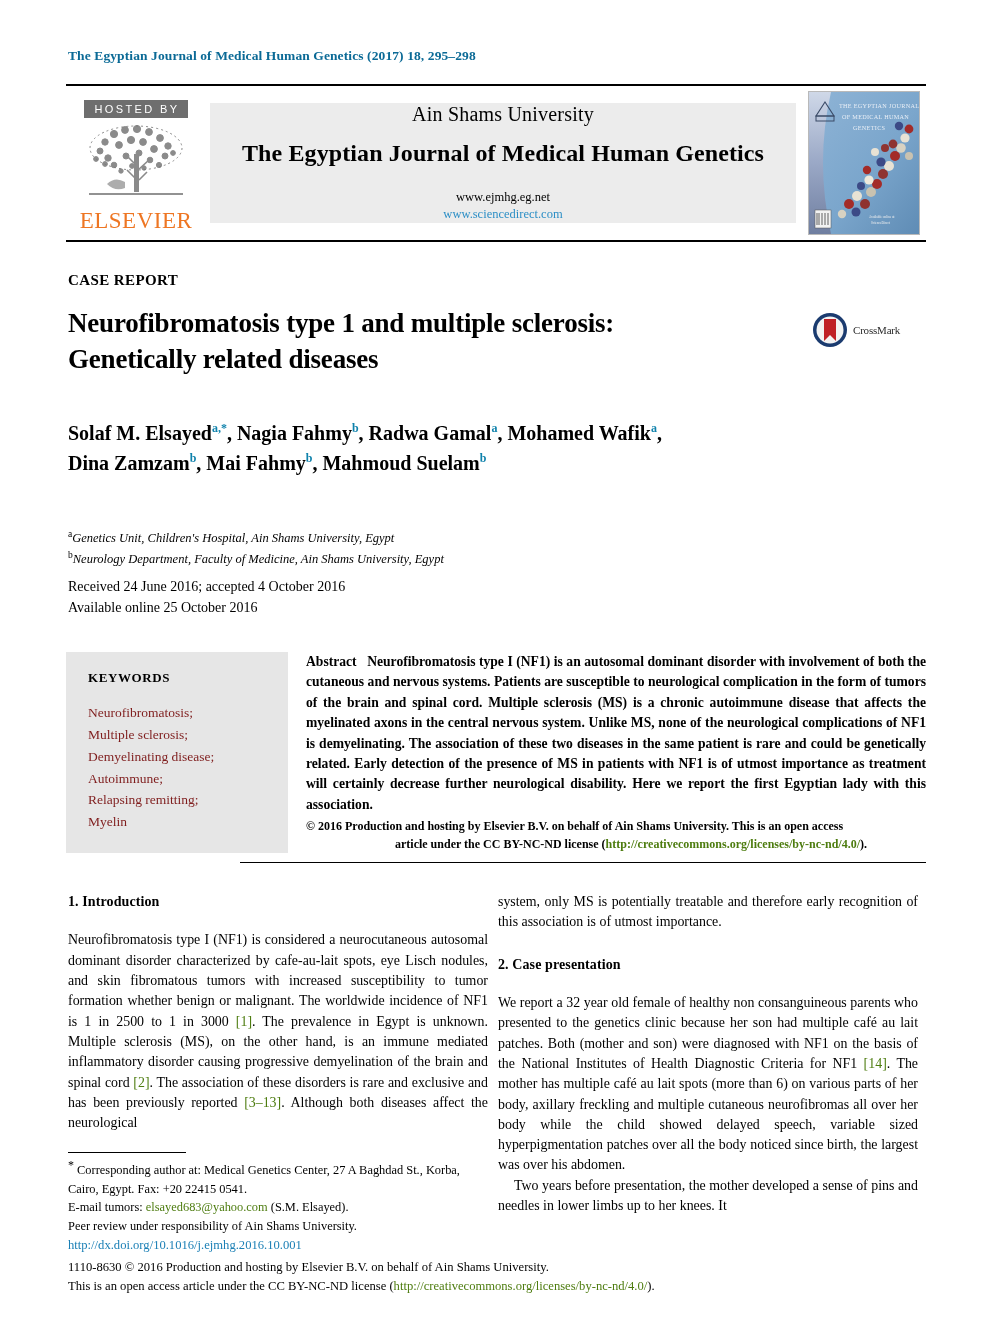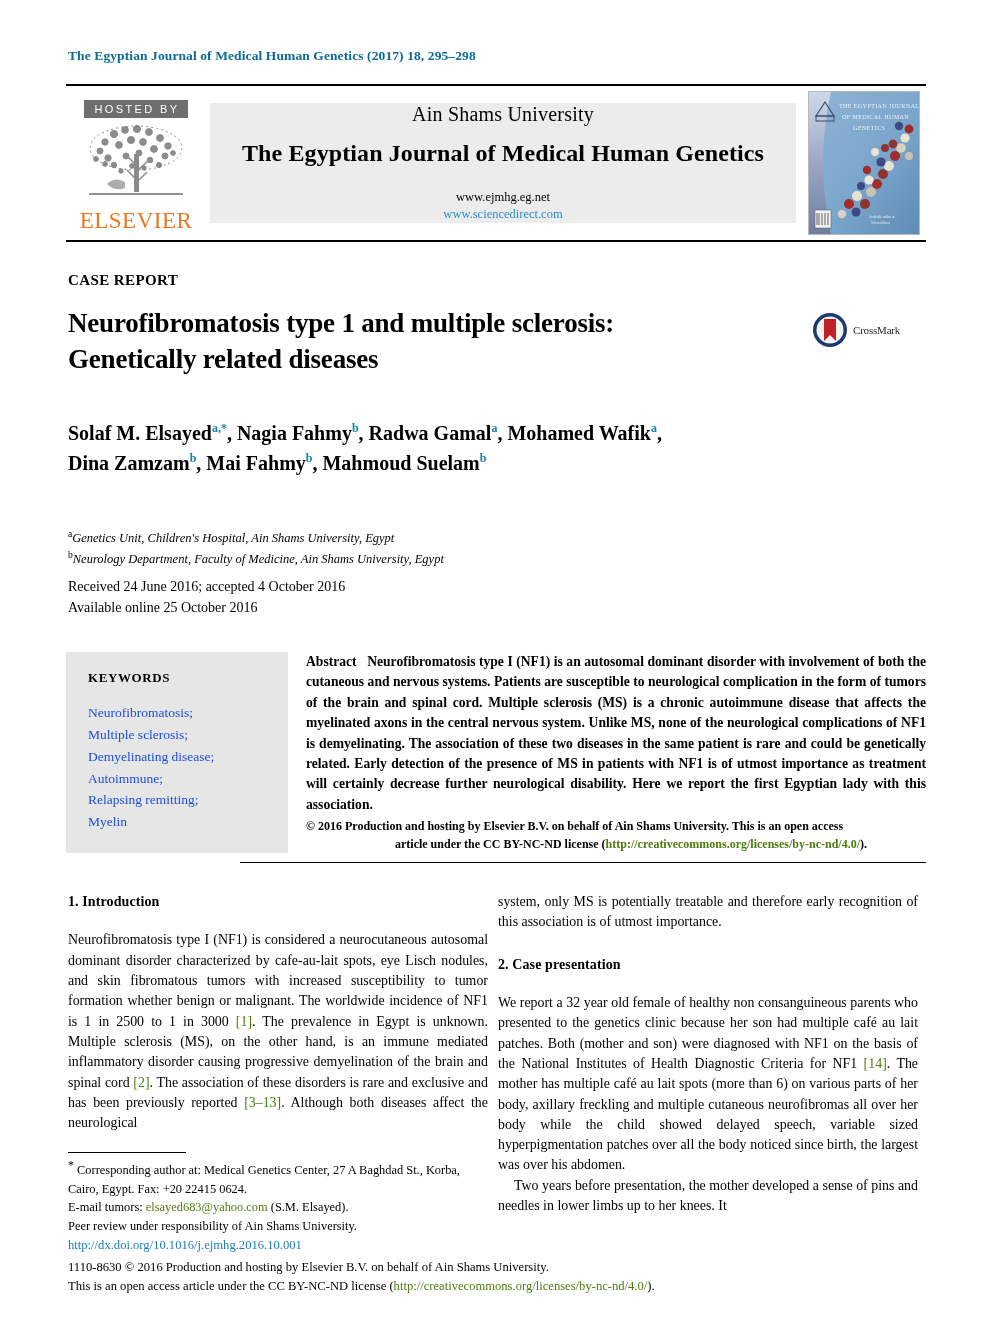--- a/index.html
+++ b/index.html
@@ -151,21 +151,21 @@
     background:#e6e6e6;
     padding:18px 16px 20px 22px;
     box-sizing:border-box;
   }
   .kw-title{
     font-family:"Liberation Serif", serif;
     font-size:13px;font-weight:bold;
     letter-spacing:.6px;
     margin-bottom:16px;
   }
-  .kw-list{font-size:13.5px;line-height:1.62;color:#1d4ed8;}
+  .kw-list{font-size:13.5px;line-height:1.62;color:#7f1d1d;}
   .abstract-col{
     position:absolute;left:240px;top:0;
     width:620px;
   }
   .abstract-body{
     font-size:13.6px;line-height:1.5;
     text-align:justify;
     font-weight:bold;
   }
   .abstract-body .lead{font-weight:bold;}
@@ -415,21 +415,21 @@
 
   <div class="col col-right">
     <p class="para">system, only MS is potentially treatable and therefore early recognition of this association is of utmost importance.</p>
     <div class="head2 spaced">2. Case presentation</div>
     <p class="para"><span>We report a 32 year old female of healthy non consanguineous parents who presented to the genetics clinic because her son had multiple café au lait patches. Both (mother and son) were diagnosed with NF1 on the basis of the National Institutes of Health Diagnostic Criteria for NF1 </span><span class="link">[14]</span><span>. The mother has multiple café au lait spots (more than 6) on various parts of her body, axillary freckling and multiple cutaneous neurofibromas all over her body while the child showed delayed speech, variable sized hyperpigmentation patches over all the body noticed since birth, the largest was over his abdomen.</span></p>
     <p class="para">Two years before presentation, the mother developed a sense of pins and needles in lower limbs up to her knees. It</p>
   </div>
 
   <div class="footnote-rule"></div>
   <div class="footnotes">
-    <div><span class="fn-star">*</span> <span>Corresponding author at: Medical Genetics Center, 27 A Baghdad St., Korba, Cairo, Egypt. Fax: +20 22415 0624.</span></div>
+    <div><span class="fn-star">*</span> <span>Corresponding author at: Medical Genetics Center, 27 A Baghdad St., Korba, Cairo, Egypt. Fax: +20 22415 0541.</span></div>
     <div><span>E-mail tumors: </span><span class="link">elsayed683@yahoo.com</span><span> (S.M. Elsayed).</span></div>
     <div>Peer review under responsibility of Ain Shams University.</div>
   </div>
 
   <div class="doi">http://dx.doi.org/10.1016/j.ejmhg.2016.10.001</div>
 
   <div class="footer-legal">
     <div>1110-8630 © 2016 Production and hosting by Elsevier B.V. on behalf of Ain Shams University.</div>
     <div><span>This is an open access article under the CC BY-NC-ND license (</span><span class="link">http://creativecommons.org/licenses/by-nc-nd/4.0/</span><span>).</span></div>
   </div>

